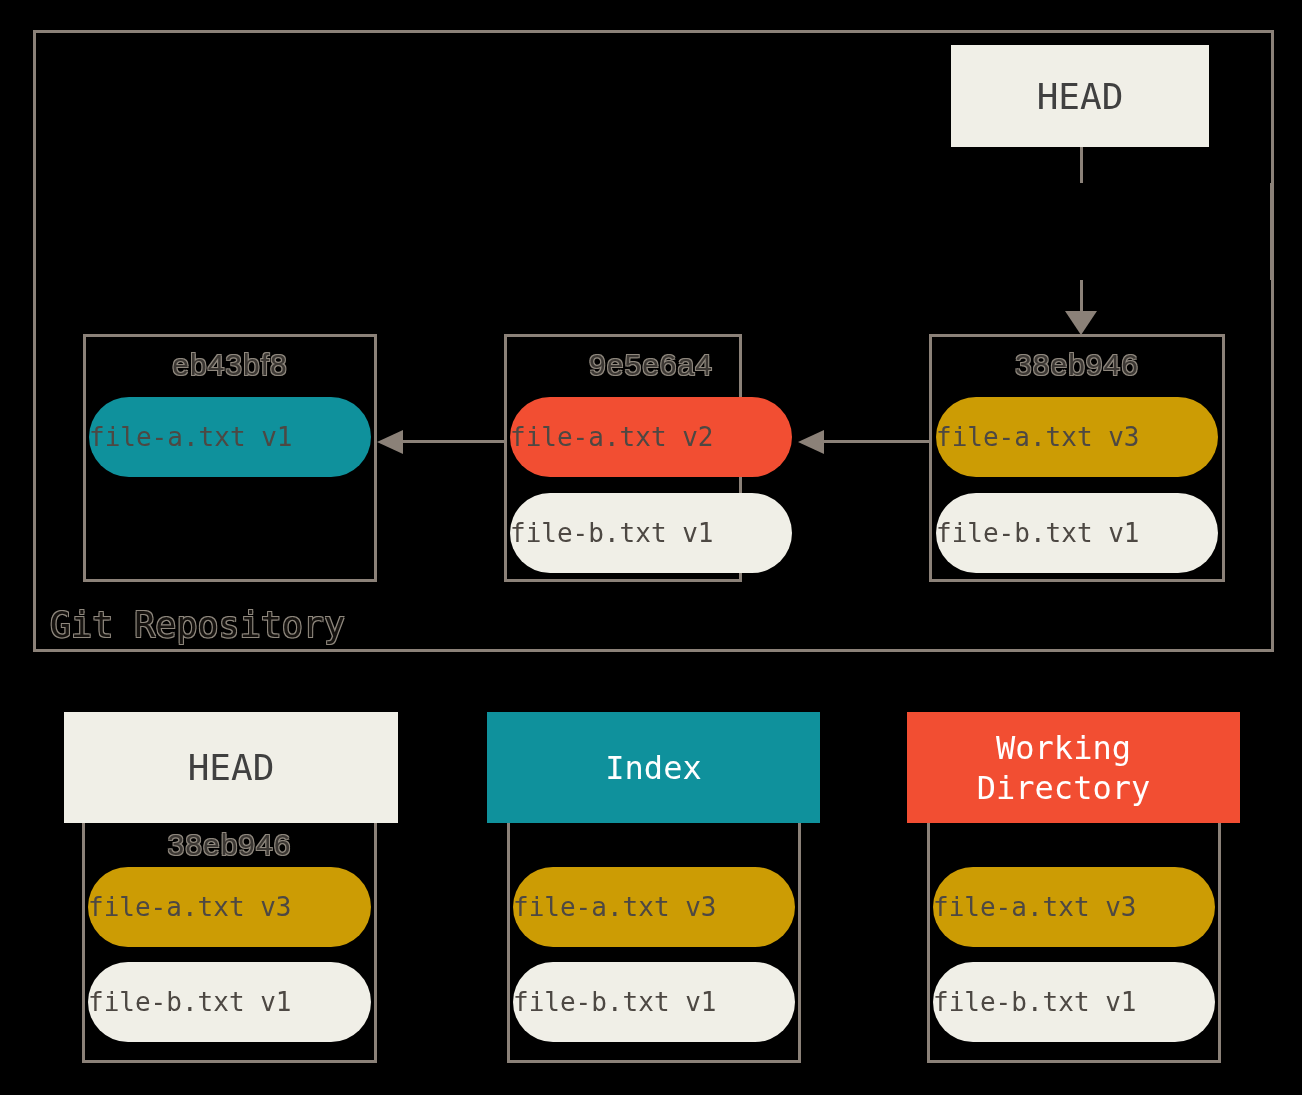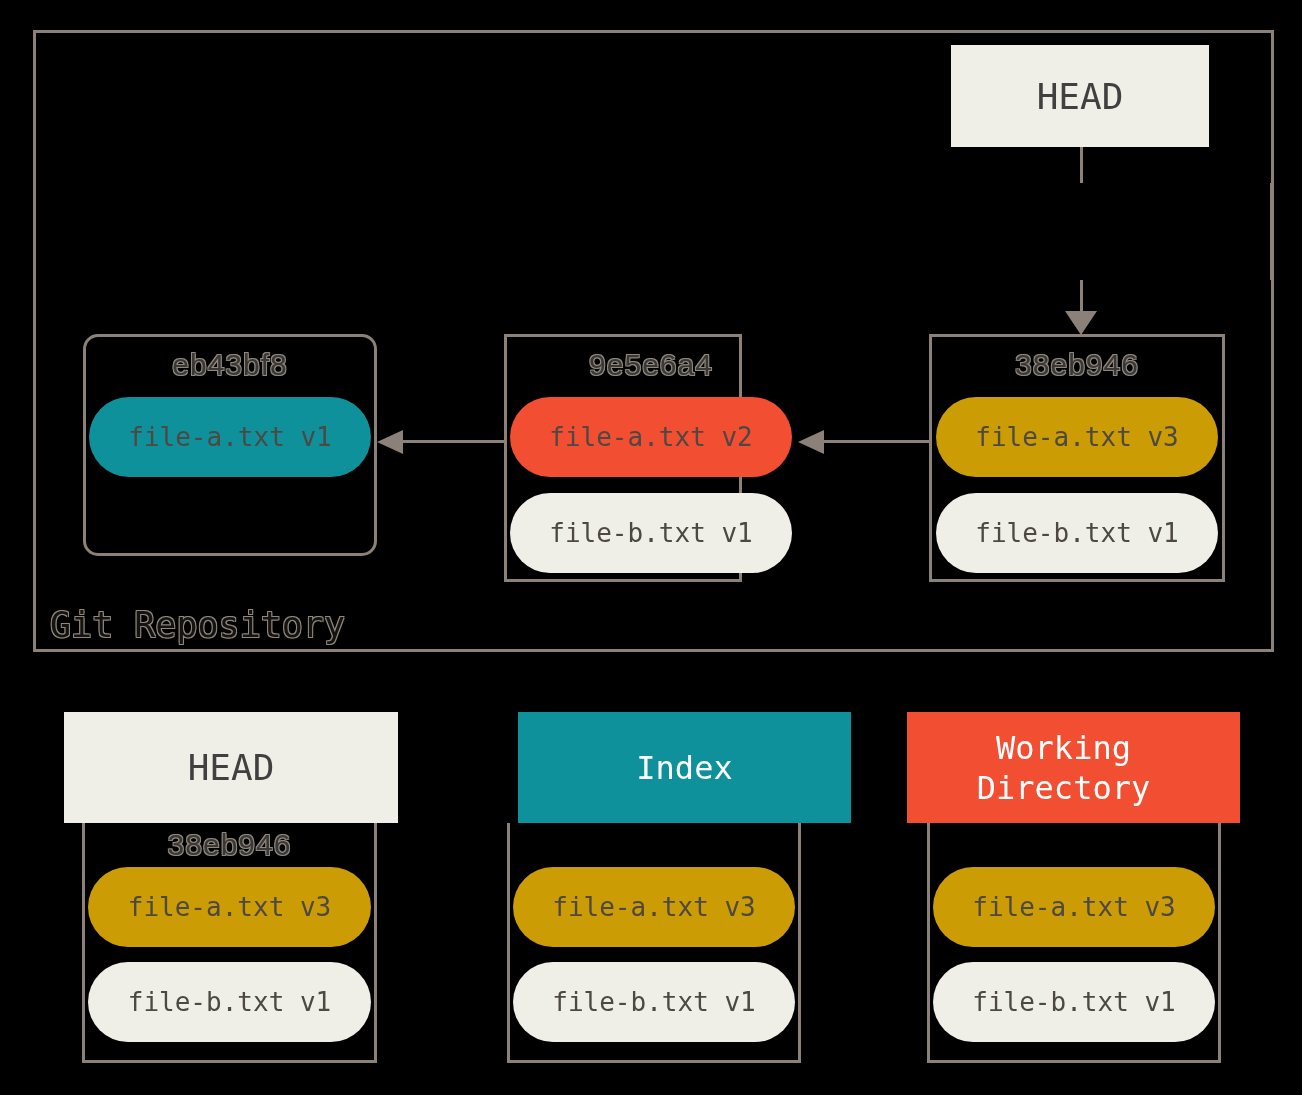--- a/index.html
+++ b/index.html
@@ -15,28 +15,28 @@
   }
   html,body{margin:0;padding:0;background:var(--background);}
   body{
     width:1302px;height:1095px;position:relative;overflow:hidden;
     font-family:"DejaVu Sans Mono","Liberation Mono",monospace;
   }
   .abs{position:absolute;box-sizing:border-box;}
   .outlined-box{border:3px solid var(--border);background:transparent;}
   .no-top{border-top:none;}
   .fill-cream{background:var(--cream);}
-  .fill-teal{background:var(--teal);margin-left:31px;}
+  .fill-teal{background:var(--teal);}
   .fill-red{background:var(--red);}
   .fill-gold{background:var(--gold);}
   .hdr{display:flex;align-items:center;justify-content:center;text-align:center;}
   .hdr-dark{color:#404040;font-size:36px;}
   .hdr-white{color:var(--white);font-size:32px;line-height:1.25;padding:0 58px;}
   .pill{
-    border-radius:40px;height:80px;line-height:80px;text-align:center;
+    border-radius:40px;height:80px;line-height:80px;
     font-size:26px;color:var(--ink);
   }
   .pill-cream{background:var(--cream);}
   .pill-teal{background:var(--teal);}
   .pill-red{background:var(--red);}
   .pill-gold{background:var(--gold);}
   .hash{
     font-family:"Liberation Sans","DejaVu Sans",sans-serif;
     font-size:30px;letter-spacing:1px;text-align:center;line-height:40px;height:40px;
     color:#3b3733;
@@ -68,21 +68,21 @@
   </div>
 
   <div class="abs vline" style="left:1080px;top:147px;height:36px;"></div>
 
 
   <div class="abs vline" style="left:1270px;top:183px;height:97px;"></div>
 
   <div class="abs vline" style="left:1080px;top:280px;height:33px;"></div>
   <div class="abs tri-down" style="left:1065px;top:311px;"></div>
 
-  <div class="abs outlined-box" style="left:83px;top:334px;width:294px;height:222px;border-radius:15px;">
+  <div class="abs outlined-box" style="left:83px;top:334px;width:294px;height:248px;">
     <div class="abs hash" style="left:0;top:8px;width:288px;">eb43bf8</div>
     <div class="abs pill pill-teal" style="left:3px;top:60px;width:282px;">file-a.txt v1</div>
   </div>
 
   <div class="abs hline" style="left:399px;top:440px;width:107px;"></div>
   <div class="abs tri-left" style="left:377px;top:430px;"></div>
 
   <div class="abs outlined-box" style="left:504px;top:334px;width:238px;height:248px;">
     <div class="abs hash" style="left:0;top:8px;width:288px;">9e5e6a4</div>
     <div class="abs pill pill-red" style="left:3px;top:60px;width:282px;">file-a.txt v2</div>

